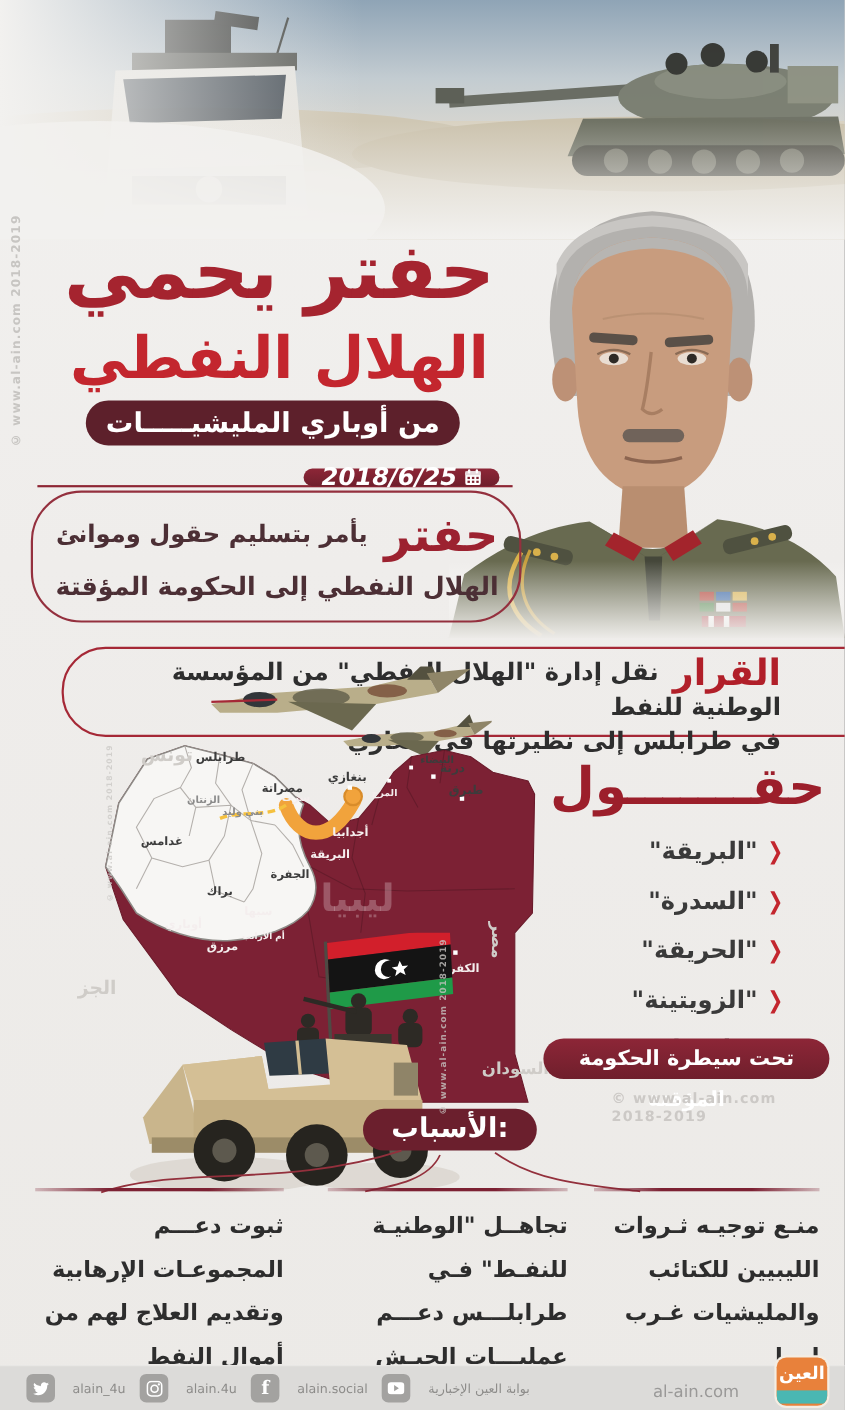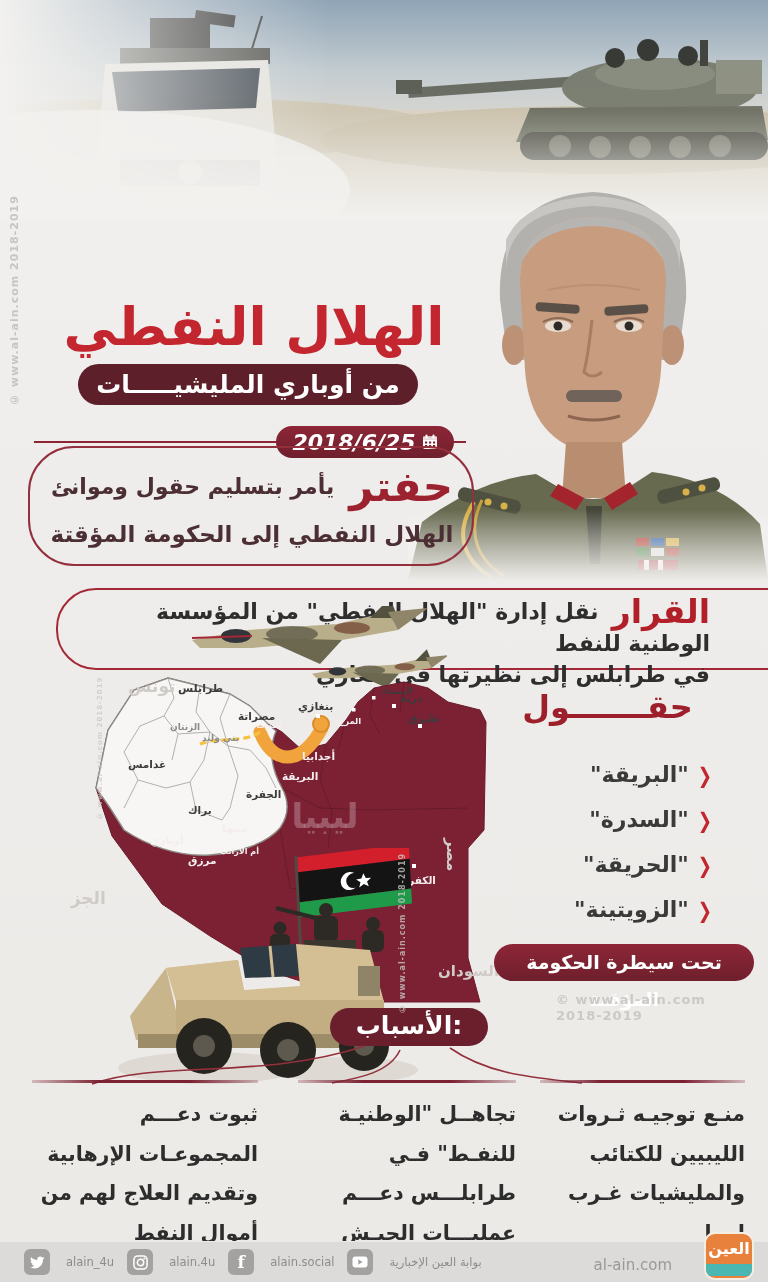--- a/index.html
+++ b/index.html
@@ -15,36 +15,36 @@
     letter-spacing:1px;font-weight:bold;white-space:nowrap;}
   .wm-h{color:#ccc9c6;font-size:13px;font-weight:bold;letter-spacing:1px;line-height:1.25;}
   
   .t1{left:38px;top:206px;width:432px;text-align:center;font-size:70px;font-weight:bold;
       color:#a5242f;letter-spacing:-1px;}
   .t2{left:38px;top:296px;width:432px;text-align:center;font-size:53px;font-weight:bold;color:#c3262e;}
   .badge-pill{background:#5d202b;color:#fff;border-radius:21px;text-align:center;font-weight:bold;}
   .t3{left:78px;top:364px;width:340px;height:41px;font-size:25px;line-height:41px;}
   
   .date-line{left:34px;top:441px;width:432px;height:2px;background:#8d2534;}
-  .date-pill{left:276px;top:426px;width:178px;height:32px;border-radius:17px;
+  .date-pill{left:276px;top:426px;width:178px;height:16px;border-radius:17px;
      background:linear-gradient(180deg,#8d2637,#6f1f2c);color:#fff;font-weight:bold;
      font-size:22px;font-style:italic;display:flex;align-items:center;justify-content:center;gap:6px;}
   .announce{left:28px;top:446px;width:446px;height:120px;border:2px solid #94303e;border-radius:46px;}
   .announce-in{left:48px;top:462px;width:408px;direction:rtl;text-align:center;color:#4c2f35;}
   .announce-name{font-size:42px;font-weight:bold;color:#9c2230;vertical-align:middle;}
   .announce-l1{font-size:22px;font-weight:bold;vertical-align:middle;margin-right:10px;}
   .announce-l2{font-size:23px;font-weight:bold;margin-top:10px;}
   
   .decision-frame{left:56px;top:588px;width:780px;height:82px;border:2px solid #a52836;border-radius:40px;}
   .decision{left:70px;top:592px;width:640px;direction:rtl;text-align:right;color:#2e2e2e;}
   .decision-label{font-size:33px;font-weight:bold;color:#b11f29;vertical-align:middle;}
   .decision-l1{font-size:22px;font-weight:bold;vertical-align:middle;margin-right:8px;}
   .decision-l2{font-size:22px;font-weight:bold;margin-top:6px;margin-left:120px;}
   
-  .fields-title{left:500px;top:688px;width:215px;text-align:center;font-size:32px;font-weight:bold;color:#9c1f2b;}
+  .fields-title{left:500px;top:688px;width:215px;text-align:center;font-size:47px;font-weight:bold;color:#9c1f2b;}
   .fields-list{left:490px;top:752px;width:222px;direction:rtl;}
   .field-item{display:flex;align-items:center;justify-content:flex-start;gap:9px;height:45px;}
   .chev{color:#c3262e;font-size:17px;font-weight:bold;transform:scaleY(1.25);}
   .field-label{font-size:22px;font-weight:bold;color:#3a3a3a;}
   .fields-badge{left:494px;top:944px;width:260px;height:37px;border-radius:19px;font-size:19px;
      line-height:37px;background:linear-gradient(180deg,#8d2637,#6f1f2c);}
   
   .reasons-pill{left:330px;top:1008px;width:158px;height:38px;border-radius:19px;font-size:25px;
      line-height:36px;background:#6b1f2d;}
   .col{direction:rtl;text-align:right;}
@@ -185,20 +185,21 @@
         <rect x="258" y="398" width="13" height="8" fill="#b03a2e"></rect>
       <rect x="230" y="410" width="40" height="10" fill="#a3242c"></rect>
         <rect x="236" y="410" width="5" height="10" fill="#fff"></rect>
       <rect x="250" y="410" width="5" height="10" fill="#fff"></rect>
     </g>
     <rect y="360" width="360" height="70" fill="url(#pfade)"></rect>
   </svg>
 
   <div class="abs wm-v" style="left:8px;top:196px;height:210px;">© www.al-ain.com 2018-2019</div>
 
+  <div class="abs t1">حفتر يحمي</div>
   <div class="abs t2">الهلال النفطي</div>
   <div class="abs badge-pill t3">من أوباري المليشيـــــات</div>
 
   <div class="abs date-line"></div>
   <div class="abs date-pill">
     <span>2018/6/25</span>
     <svg width="16" height="16" viewBox="0 0 16 16">
       <rect x="1" y="2.5" width="14" height="12.5" rx="2" fill="#fff"></rect>
       <rect x="1" y="2.5" width="14" height="3.5" fill="#e7d9dc"></rect>
       <rect x="3.5" y="0.5" width="2" height="4" rx="1" fill="#fff"></rect>

